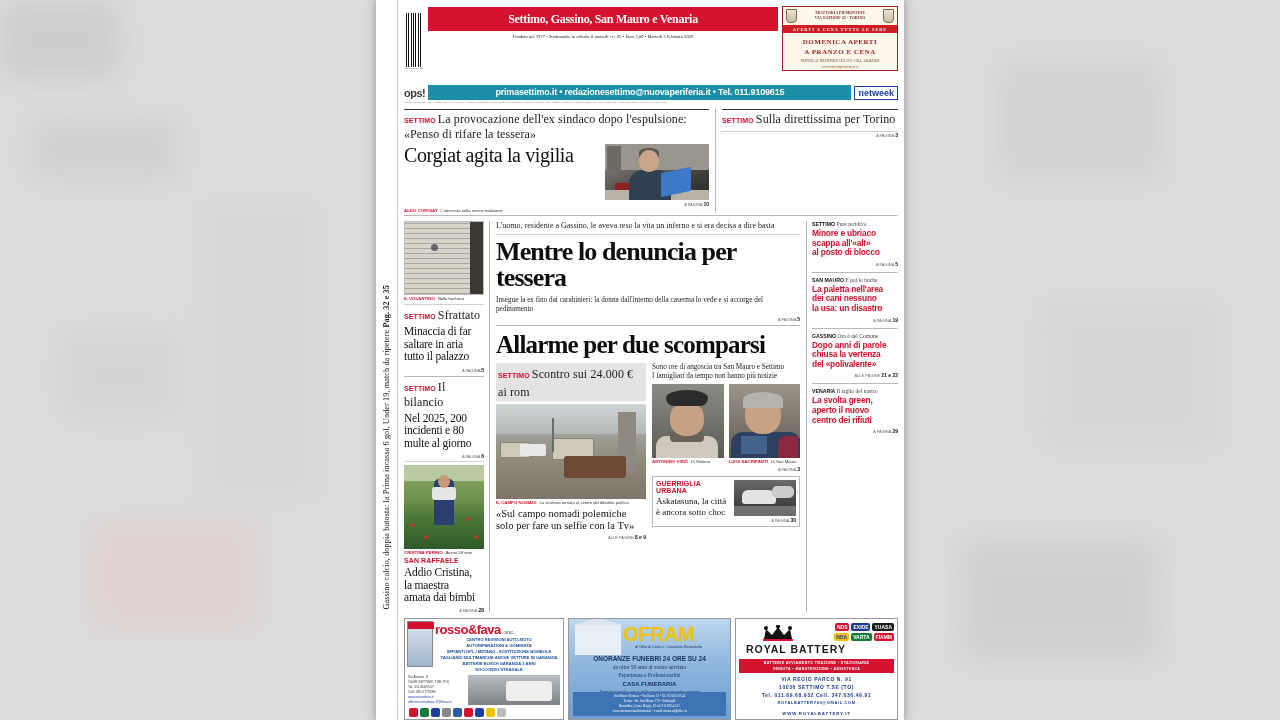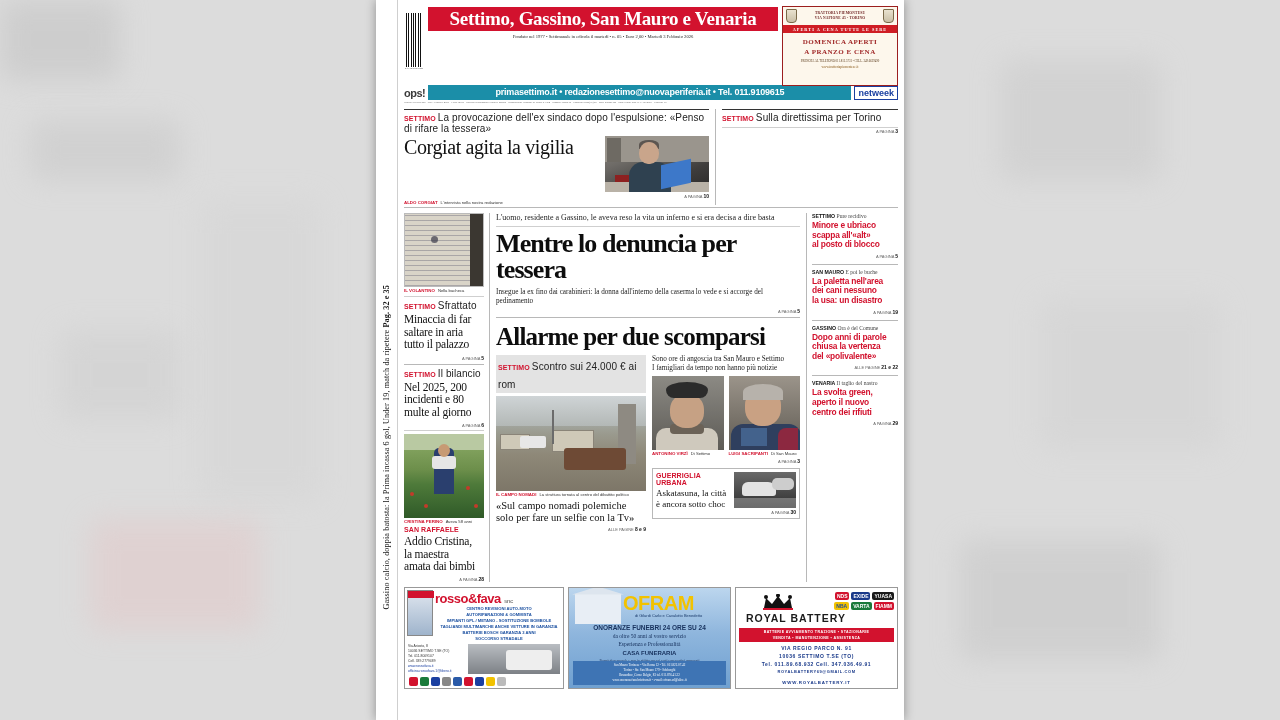--- a/index.html
+++ b/index.html
@@ -63,29 +63,29 @@
     font-weight: bold; font-size: 44px; line-height: 40px;
     letter-spacing: -1.2px; color: #111; text-align: center;
     position: relative; white-space: nowrap;
   }
   .mh-title .la {
     font-size: 15px; vertical-align: super; line-height: 1;
     letter-spacing: -.5px; margin-right: -2px;
   }
   .mh-sub {
     background: #d2122e; color: #fff; text-align: center;
-    font-weight: bold; font-size: 19px; line-height: 22px;
+    font-weight: bold; font-size: 12px; line-height: 22px;
     letter-spacing: -.3px; margin-top: 1px; padding: 1px 2px;
     white-space: nowrap;
   }
   .mh-line { text-align: center; font-size: 4.6px; color: #222; margin-top: 3px; white-space: nowrap; }
 
   
   .trat-ad {
-    width: 116px; height: 80px; border: 1px solid #9c1f1f;
+    width: 116px; height: 65px; border: 1px solid #9c1f1f;
     background: #fdf7ec; position: relative; overflow: hidden; flex: 0 0 116px;
   }
   .trat-top { display:flex; align-items:center; justify-content:space-between; padding:2px 3px 0 3px; }
   .trat-glass { width: 11px; height: 14px; background: linear-gradient(#e9e2cf,#c9bfa6); border:.5px solid #7a6a4a; border-radius: 1px 1px 4px 4px; }
   .trat-names { text-align:center; font-size: 3.6px; line-height: 5px; color:#6b1c1c; font-weight:bold; letter-spacing:.2px; }
   .trat-band { background:#cf1d24; color:#fff; font-size:4.3px; font-weight:bold; text-align:center; letter-spacing:1px; padding:1.5px 0; margin-top:2px; }
   .trat-mid { text-align:center; color:#9c1f1f; font-weight:bold; font-size:7px; line-height:10px; padding:4px 0 2px; letter-spacing:.5px; }
   .trat-foot { text-align:center; font-size:3px; color:#5a3a1a; line-height:4.5px; }
   .trat-web { text-align:center; font-size:3.4px; color:#8a5a1a; margin-top:1px; }
 
@@ -99,21 +99,21 @@
   }
   .ops-nw {
     border:1.5px solid #1a3fa0; color:#1a3fa0; font-family:"Liberation Sans",sans-serif;
     font-weight:bold; font-size:9px; padding:0 3px; line-height:12px; margin-left:3px;
   }
   .ops-fine { font-size:2.5px; color:#555; line-height:4px; margin-top:1px; white-space:nowrap; overflow:hidden; }
 
   
   .kicker { font-family:"Liberation Sans",sans-serif; font-size:7px; font-weight:bold; letter-spacing:.1px; }
   .kicker .loc { color:#d2122e; }
-  .kicker .txt { color:#222; font-family:Liberation Sans, sans-serif; font-weight:normal; font-size:10px; }
+  .kicker .txt { color:#222; font-family:Liberation Serif, serif; font-weight:normal; font-size:12px; }
   .rule { border-top:1px solid #b8b8b8; }
   .rule-thin { border-top:.5px solid #cfcfcf; }
   .refpage { font-size:4px; color:#666; text-align:right; font-family:"Liberation Sans",sans-serif; }
   .refpage b { color:#111; font-size:5px; }
 
   
   .topband { display:flex; margin-top:4px; }
   .tb-left { width: 312px; padding-right:6px; border-right:1px solid #b8b8b8; }
   .tb-right { flex:1; padding-left:6px; }
   .tb-head { border-top:1.4px solid #333; padding-top:2px; }

